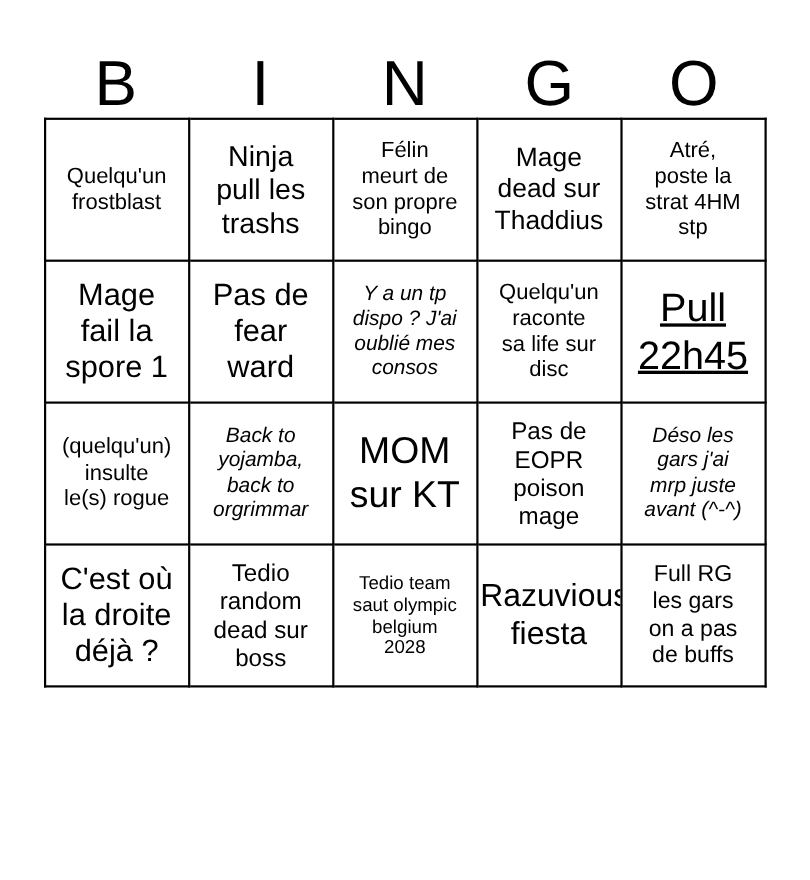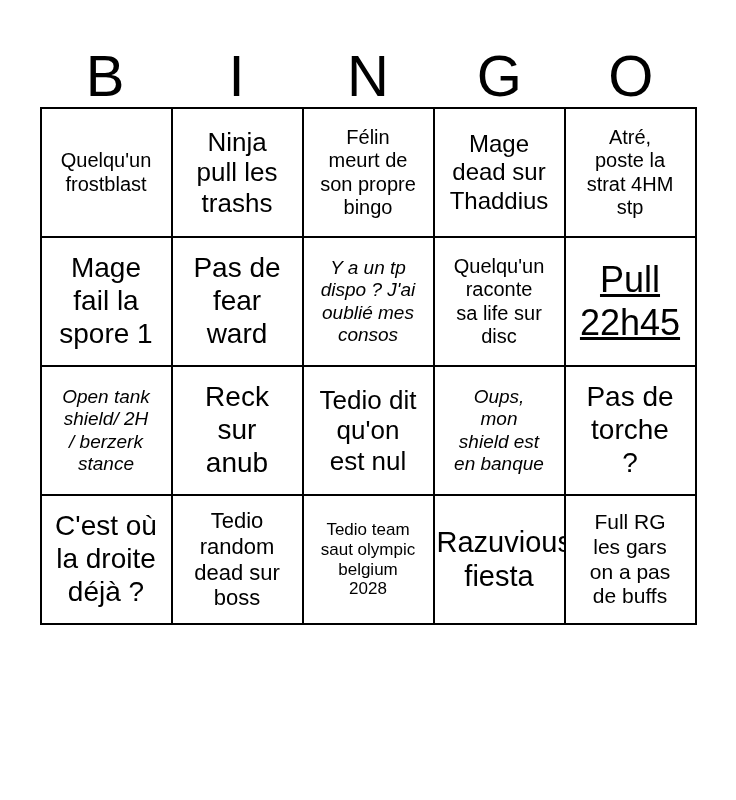--- a/index.html
+++ b/index.html
@@ -103,37 +103,37 @@
 oublié mes
 consos</td>
         <td class="fs20">Quelqu'un
 raconte
 sa life sur
 disc</td>
         <td class="fs36">Pull
 22h45</td>
       </tr>
       <tr>
-        <td class="fs19">Open tank
-shield/ 2H
-/ berzerk
-stance</td>
-        <td class="fs28">Reck
-sur
-anub</td>
-        <td class="fs26">Tedio dit
-qu'on
-est nul</td>
-        <td class="fs19">Oups,
-mon
-shield est
-en banque</td>
-        <td class="fs28">Pas de
-torche
-?</td>
+        <td class="fs20">(quelqu'un)
+insulte
+le(s) rogue</td>
+        <td class="fs19">Back to
+yojamba,
+back to
+orgrimmar</td>
+        <td class="fs34">MOM
+sur KT</td>
+        <td class="fs22">Pas de
+EOPR
+poison
+mage</td>
+        <td class="fs19">Déso les
+gars j'ai
+mrp juste
+avant (^-^)</td>
       </tr>
       <tr>
         <td class="fs28">C'est où
 la droite
 déjà ?</td>
         <td class="fs22">Tedio
 random
 dead sur
 boss</td>
         <td class="fs17">Tedio team

